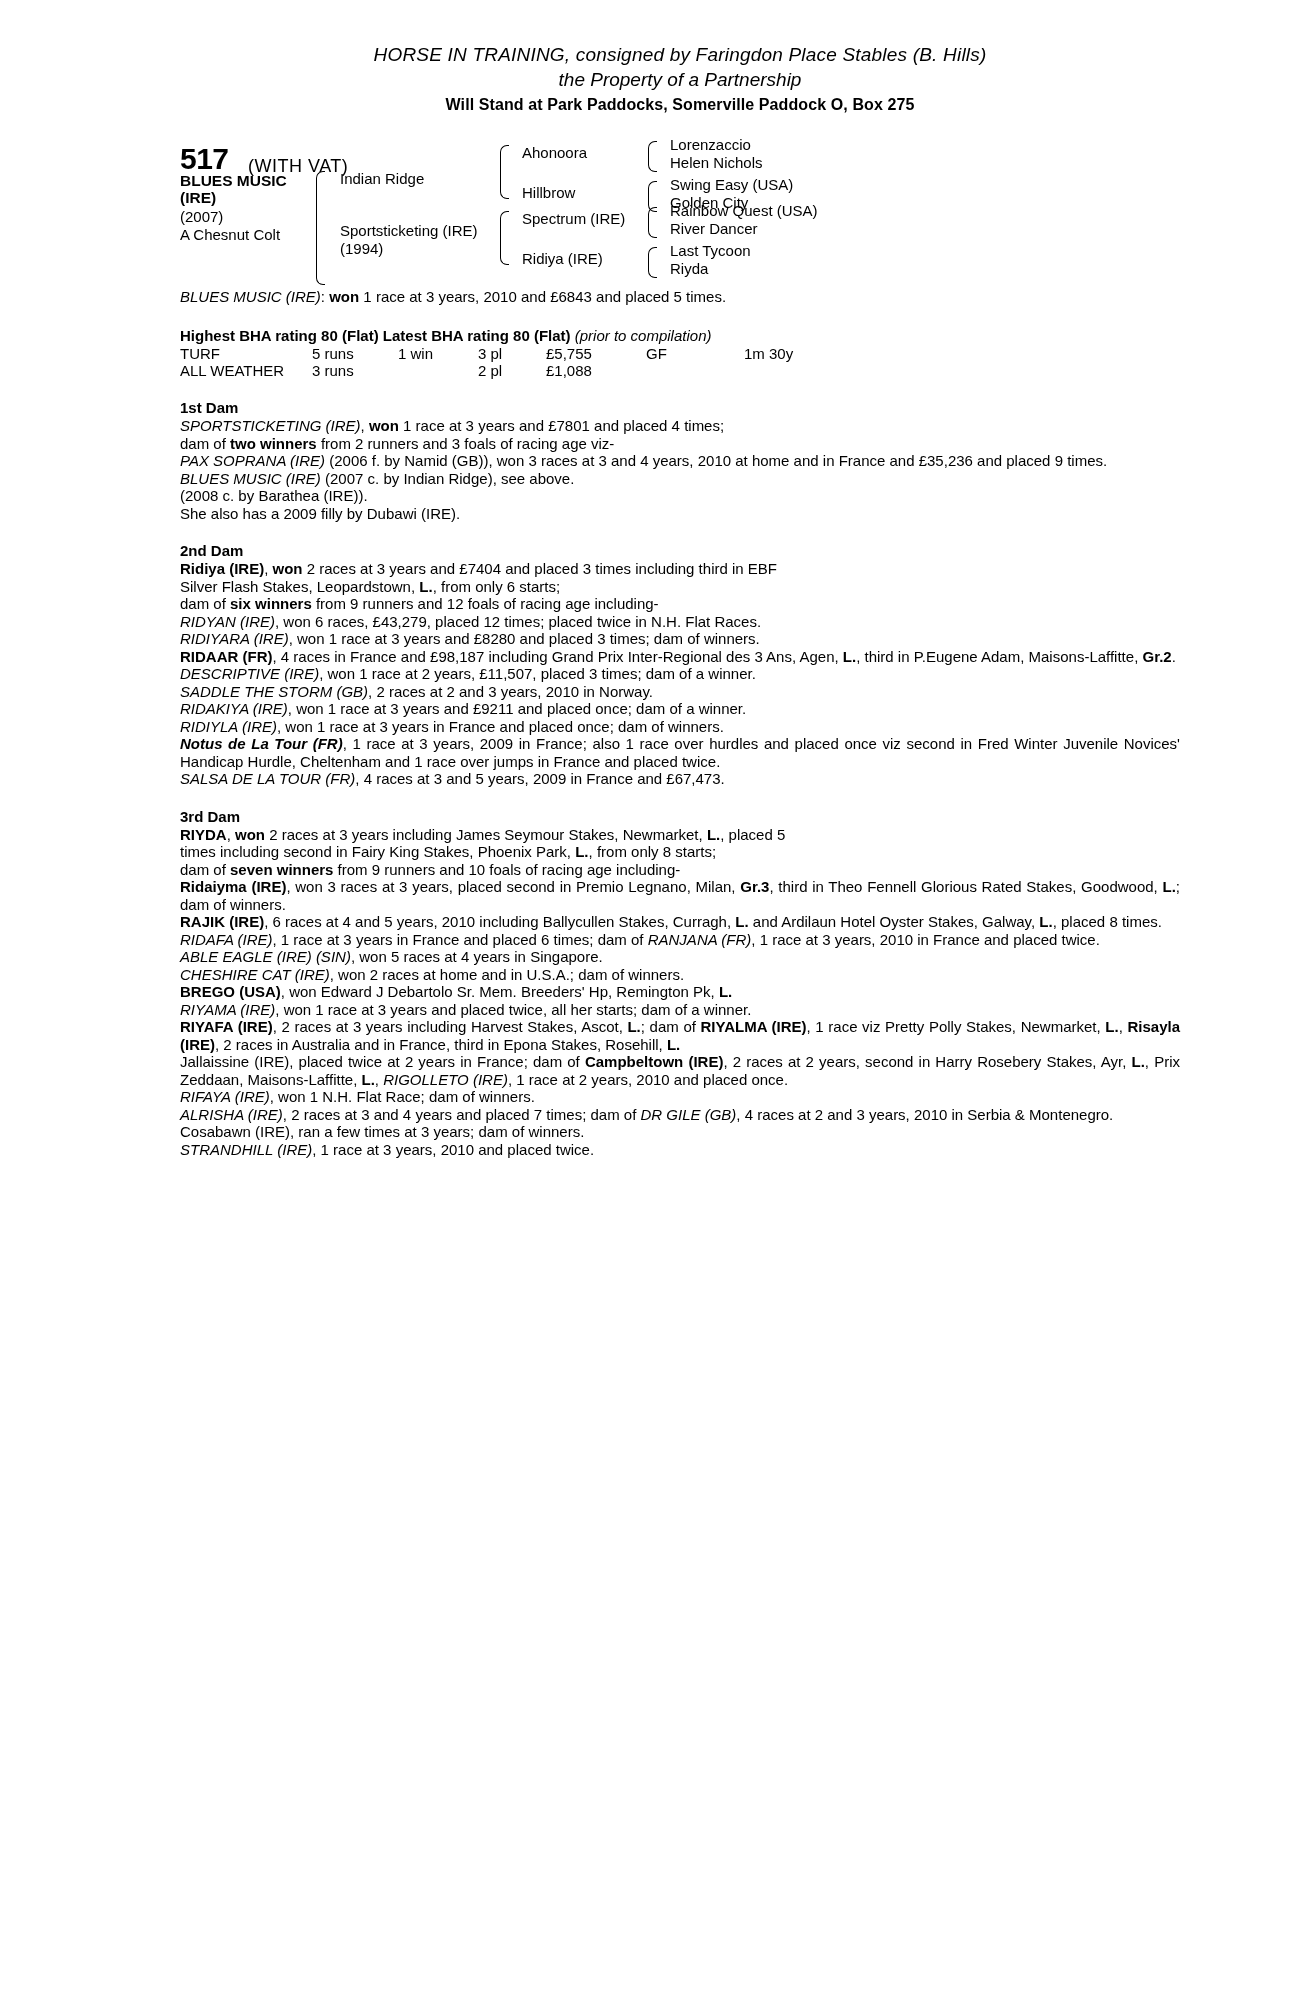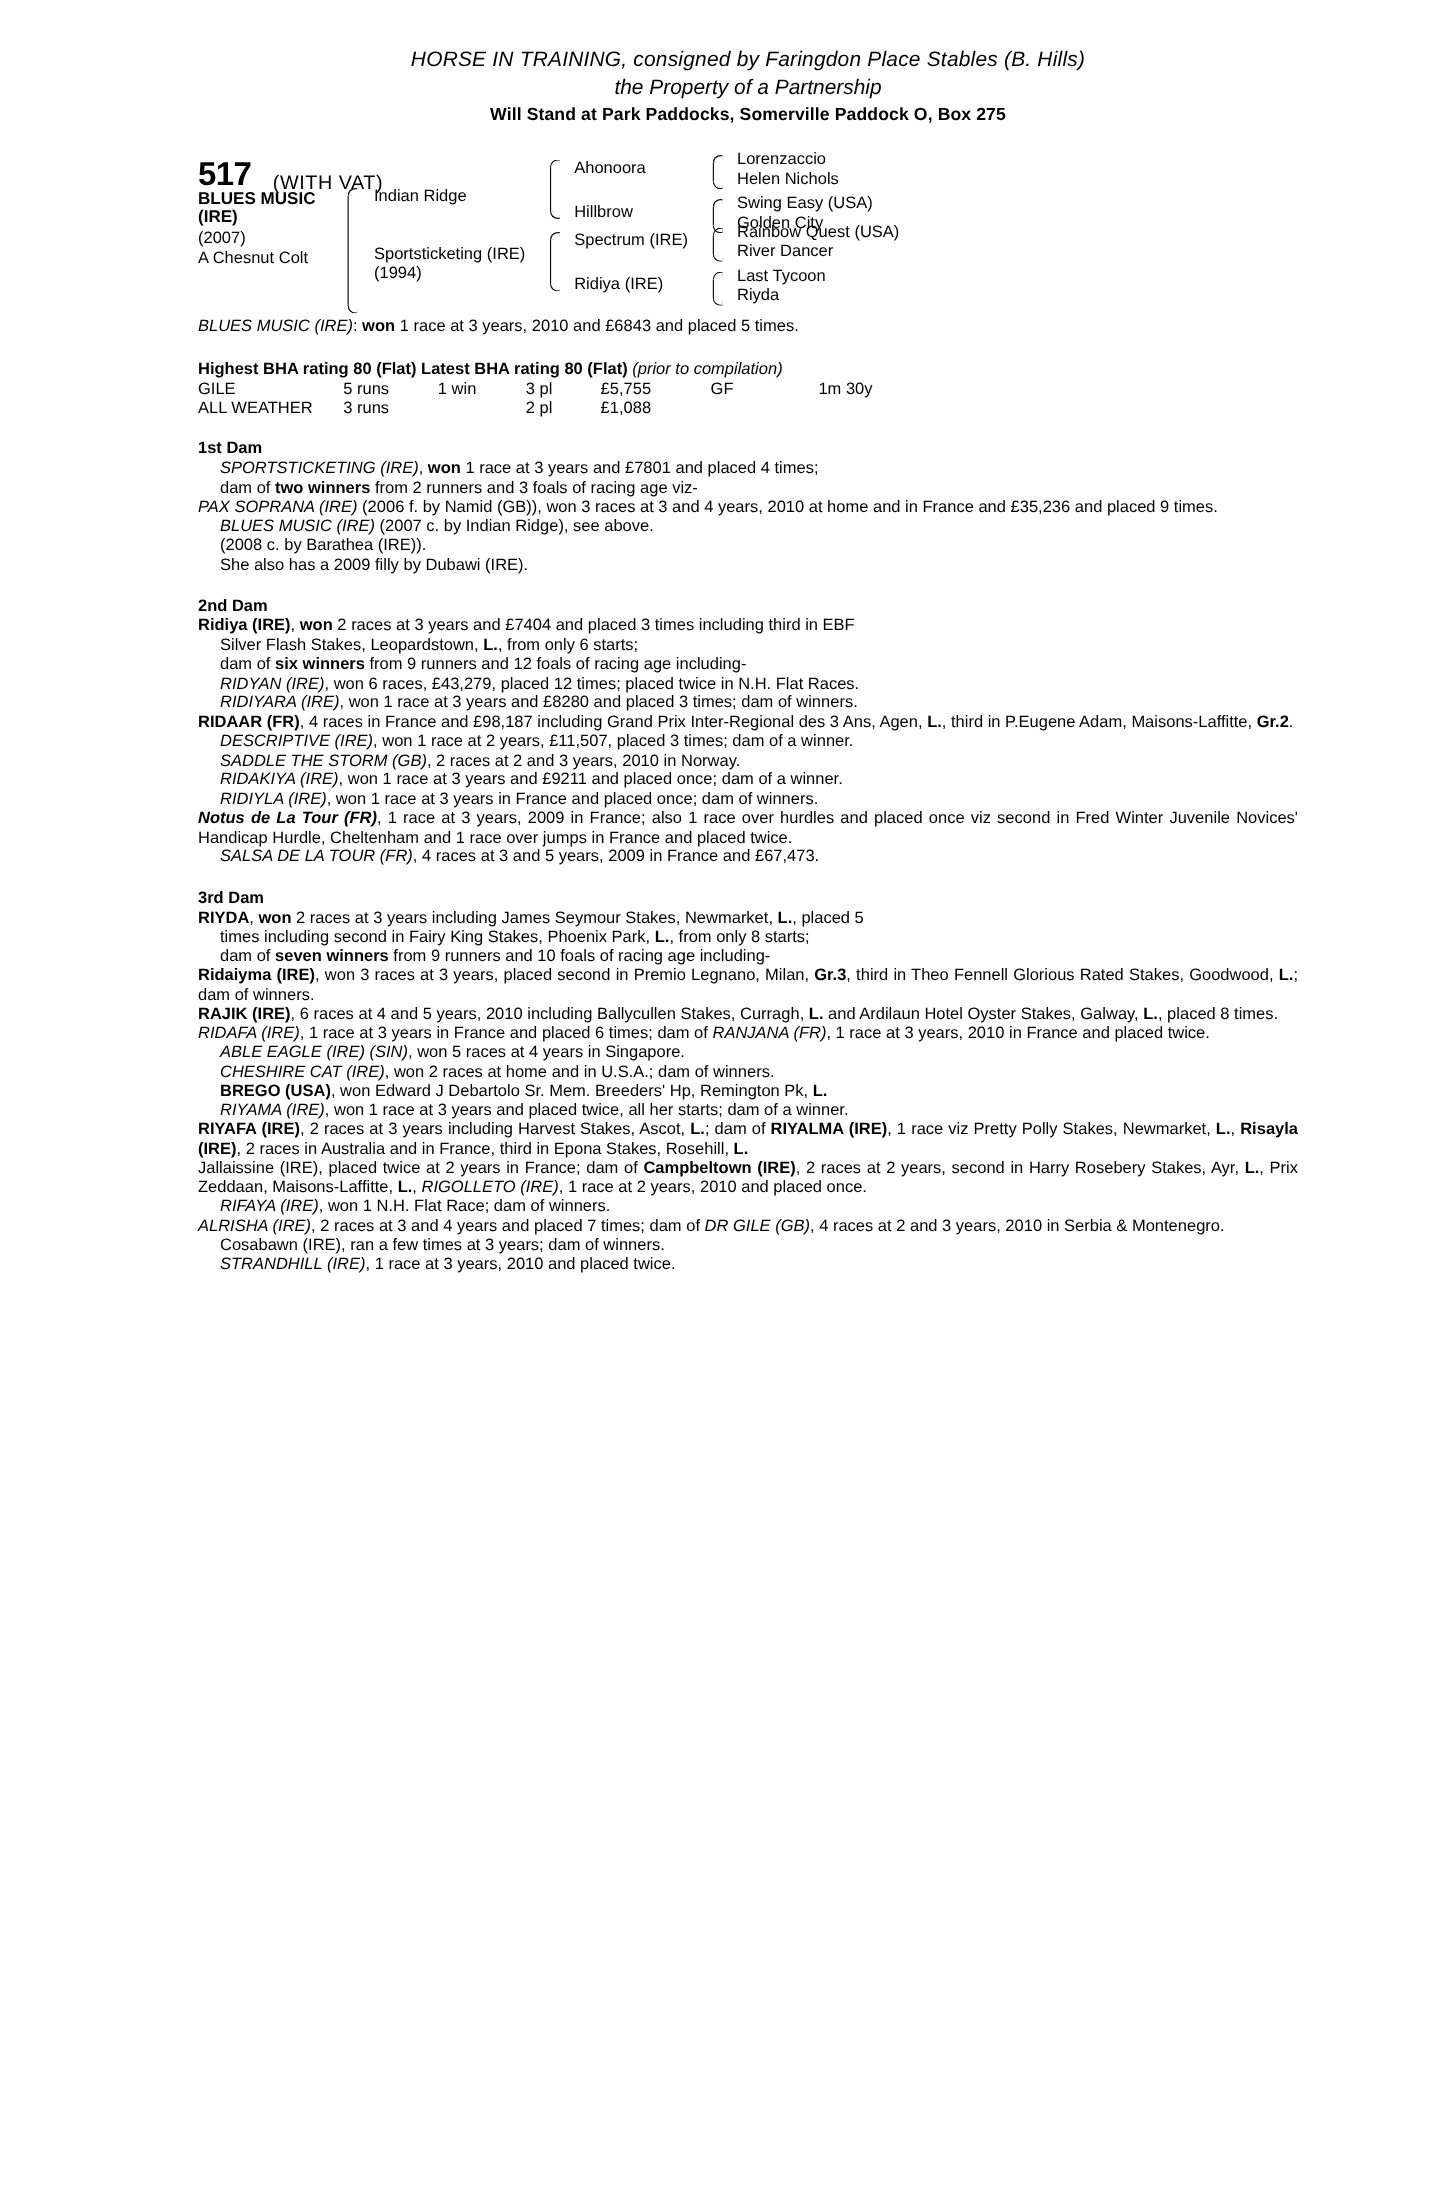--- a/index.html
+++ b/index.html
@@ -170,21 +170,21 @@
     font-size: 15px;
     font-weight: bold;
     margin: 20px 0 1px 0;
   }
   p.l {
     margin: 0;
     font-size: 15px;
     line-height: 17.5px;
     text-align: justify;
   }
-  p.l.nj { text-align: left; margin-left: 20px; }
+  p.l.nj { text-align: left; }
   .i1 { margin-left: 28px; }
   .i2 { margin-left: 56px; }
   .i3 { margin-left: 84px; }
 </style>
 </head>
 <body>
 
 <div class="page">
   <div class="inner">
 
@@ -240,21 +240,21 @@
     <div class="summary">
       <span class="ital">BLUES MUSIC (IRE)</span><span>: </span><span class="b">won</span><span> 1 race at 3 years, 2010 and £6843 and placed 5 times.</span>
     </div>
 
     <div class="rating-head">
       <span>Highest BHA rating 80 (Flat) Latest BHA rating 80 (Flat)</span><span class="paren"> (prior to compilation)</span>
     </div>
     <table class="rt">
       <tbody>
         <tr>
-          <td class="c1">GILE</td>
+          <td class="c1">TURF</td>
           <td class="c2">5 runs</td>
           <td class="c3">1 win</td>
           <td class="c4">3 pl</td>
           <td class="c5">£5,755</td>
           <td class="c6">GF</td>
           <td class="c7">1m 30y</td>
         </tr>
         <tr>
           <td class="c1">ALL WEATHER</td>
           <td class="c2">3 runs</td>

